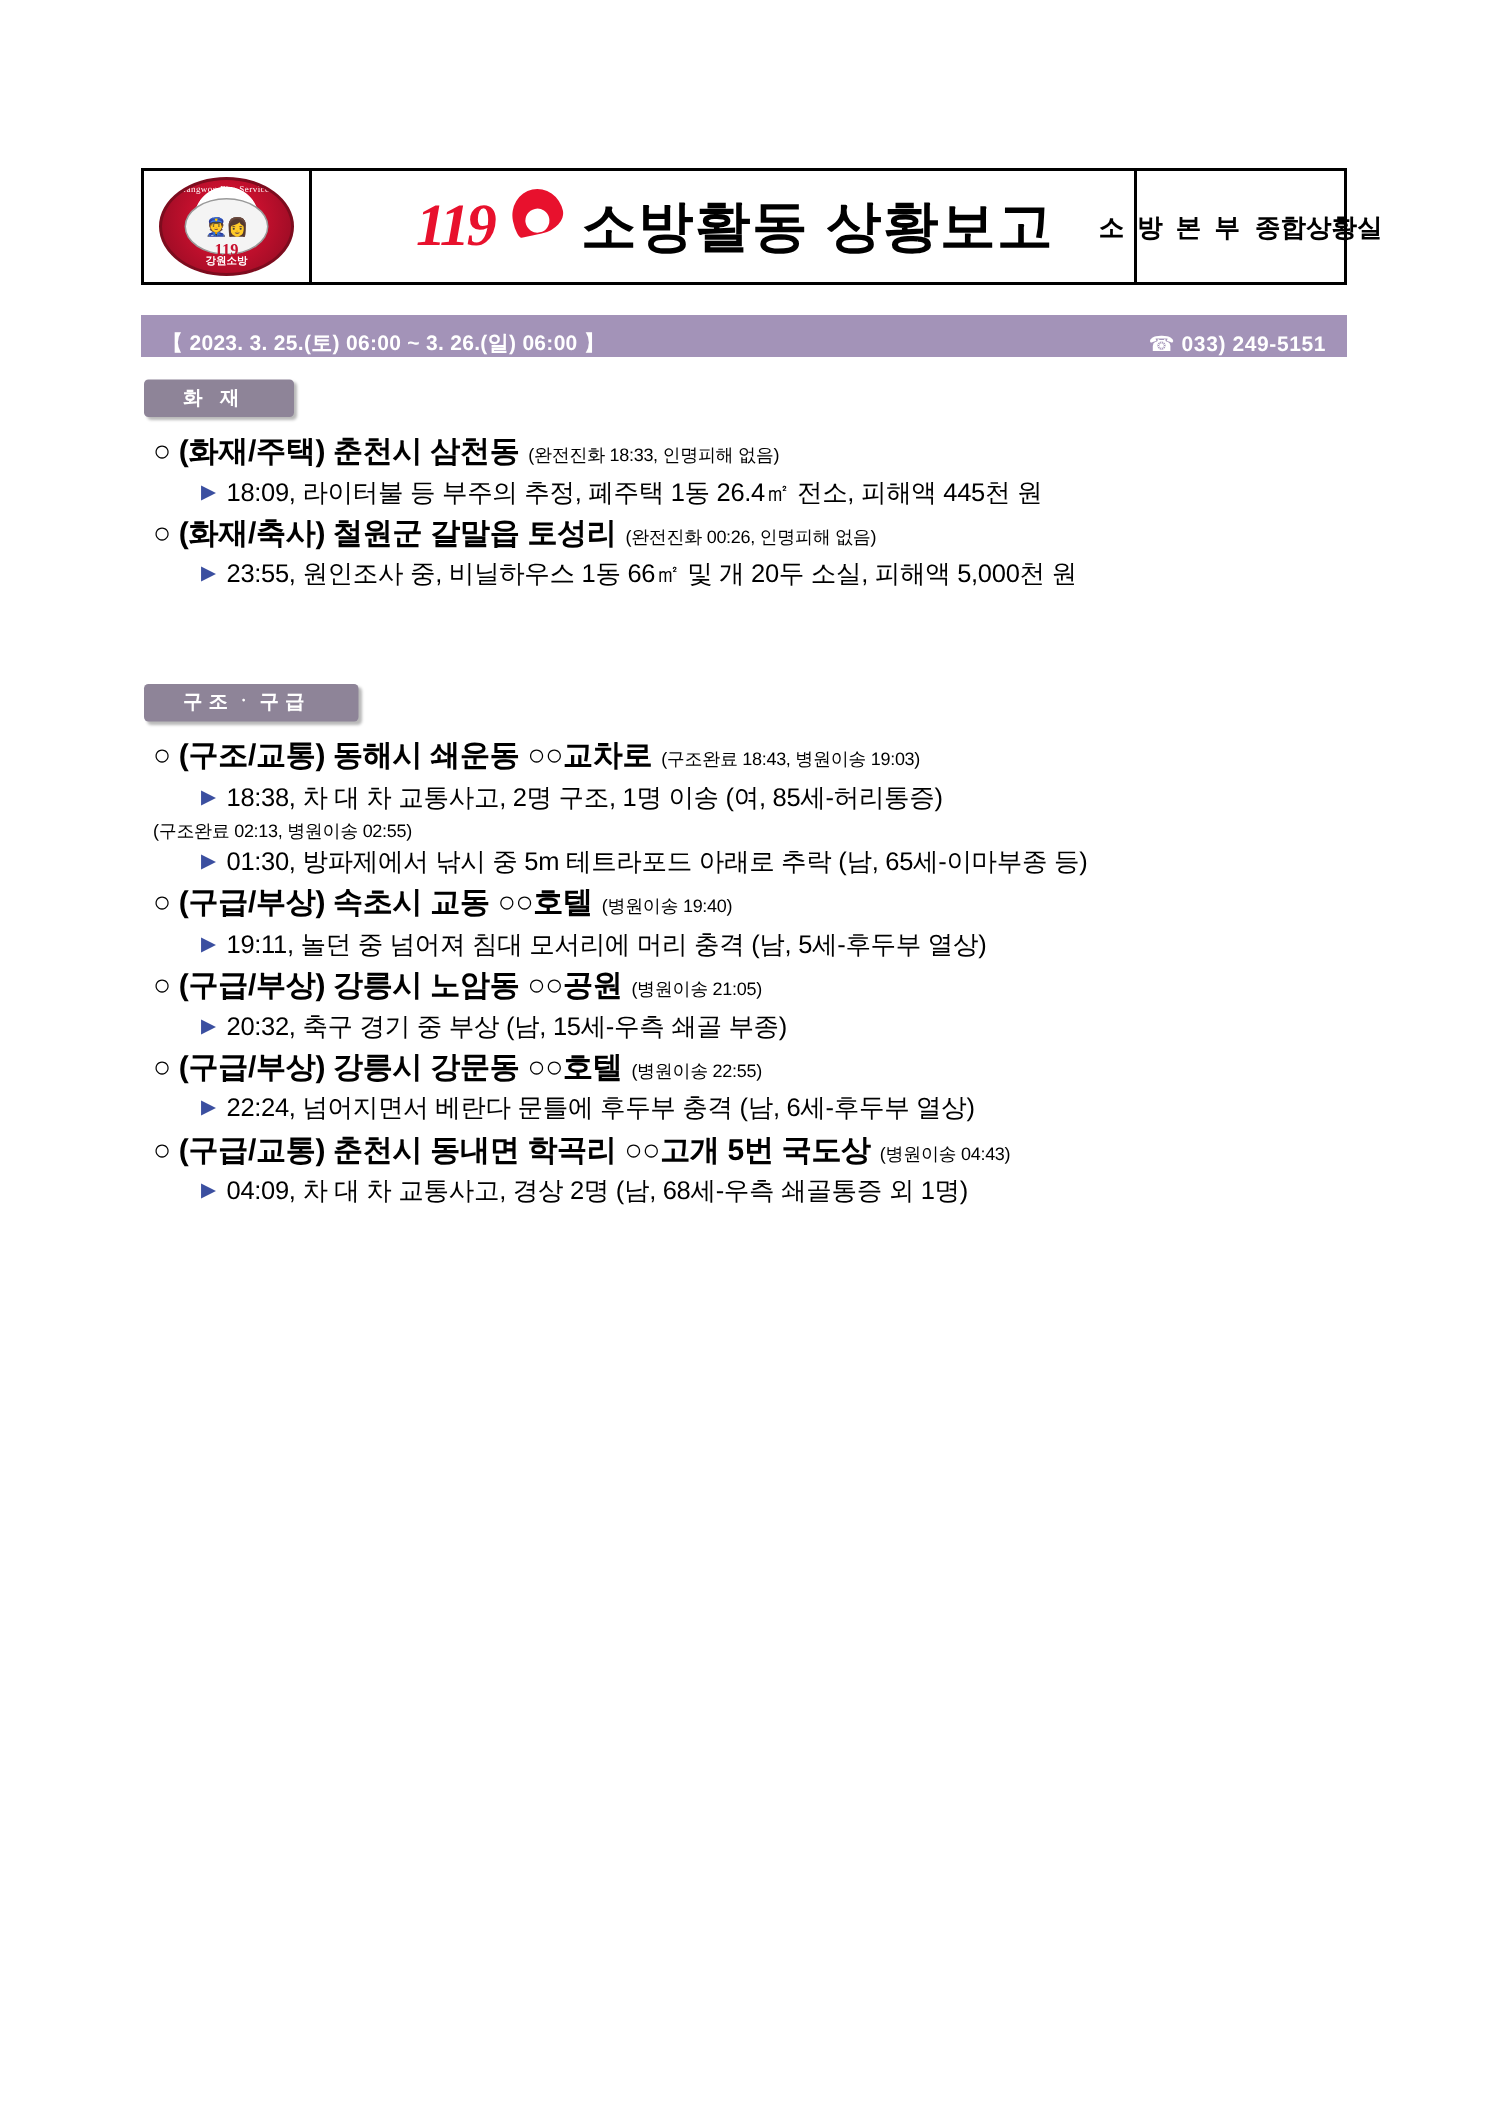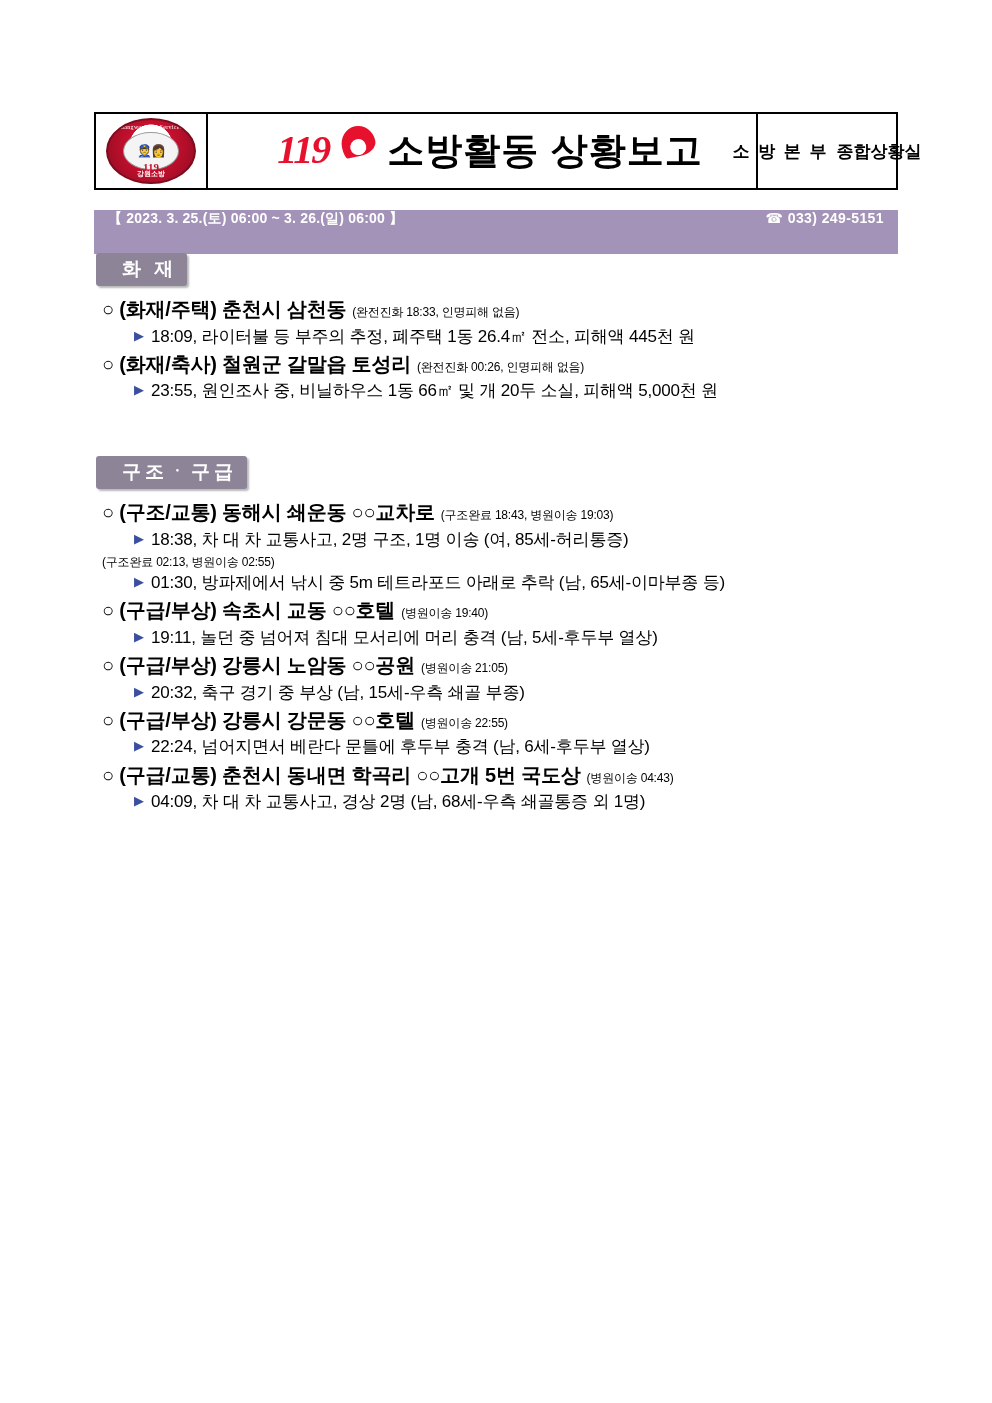--- a/index.html
+++ b/index.html
@@ -178,24 +178,24 @@
     white-space: nowrap;
   }
   .header-right-cell .line2 { letter-spacing: 0px; }
 
   
   .infobar {
     position: absolute;
     left: 94px;
     top: 210px;
     width: 804px;
-    height: 44px;
+    height: 28px;
     background: #a393b8;
     display: flex;
-    align-items: flex-start;
+    align-items: flex-end;
     justify-content: space-between;
     padding: 0 14px;
     box-sizing: border-box;
     color: #ffffff;
   }
   .infobar .period {
     font-size: 14px;
     font-weight: bold;
     letter-spacing: .2px;
     white-space: nowrap;
@@ -207,24 +207,24 @@
     white-space: nowrap;
   }
 
   
   .section-tag {
     display: inline-flex;
     align-items: center;
     justify-content: center;
     background: #8e8498;
     color: #ffffff;
-    font-size: 19px;
+    font-size: 13px;
     font-weight: bold;
     letter-spacing: 4px;
-    padding: 3px 10px 4px 26px;
+    padding: 3px 32px 4px 26px;
     border-radius: 3px;
     box-shadow: 2px 2px 2px rgba(0,0,0,.28);
   }
   .section {
     position: absolute;
     left: 96px;
     width: 812px;
   }
   #sec-fire { top: 253px; }
   #sec-rescue { top: 456px; }

